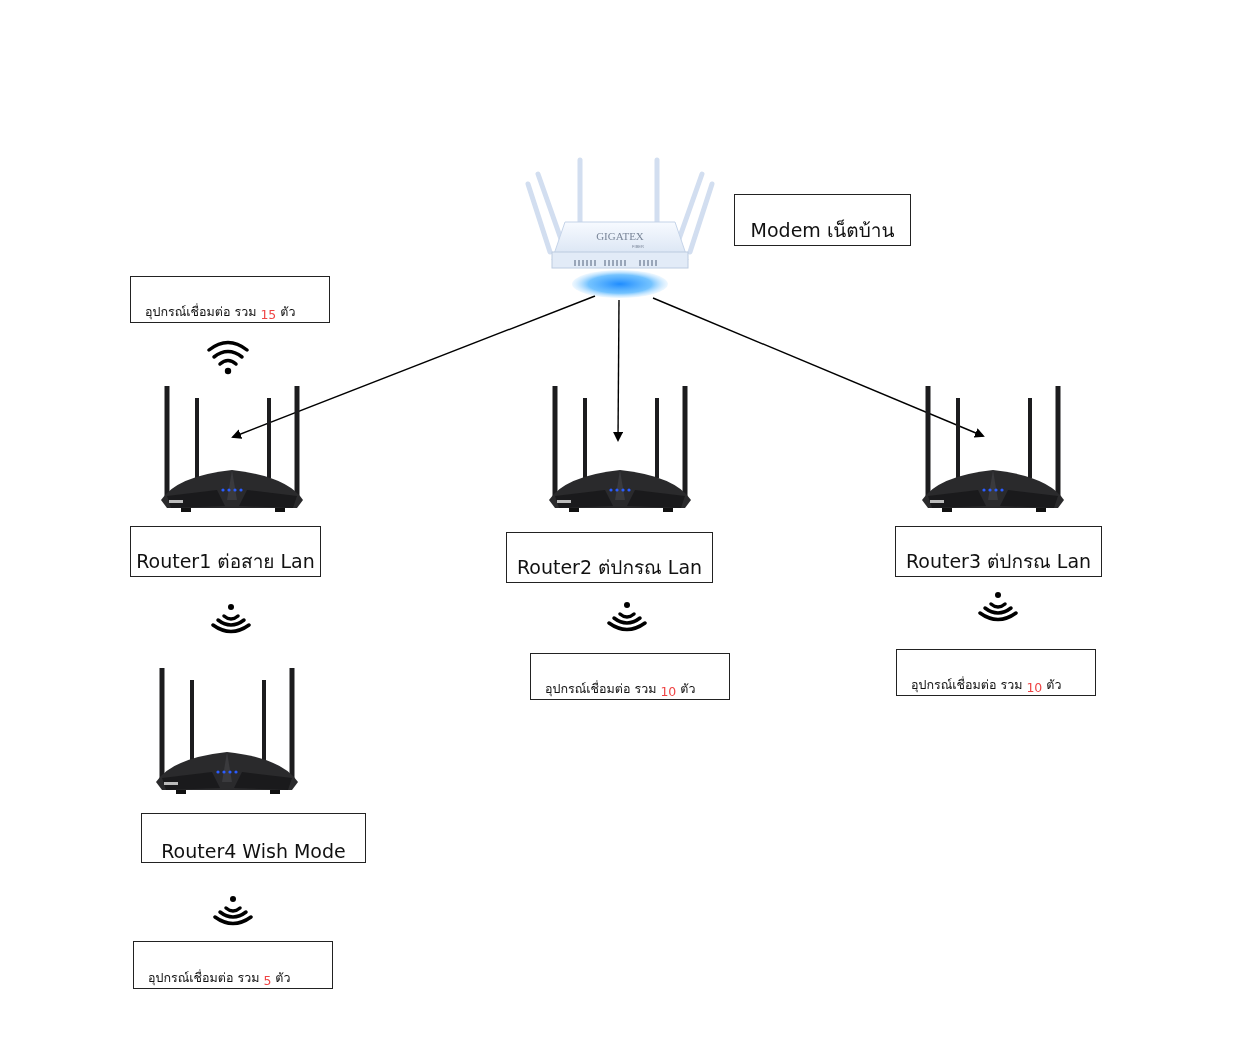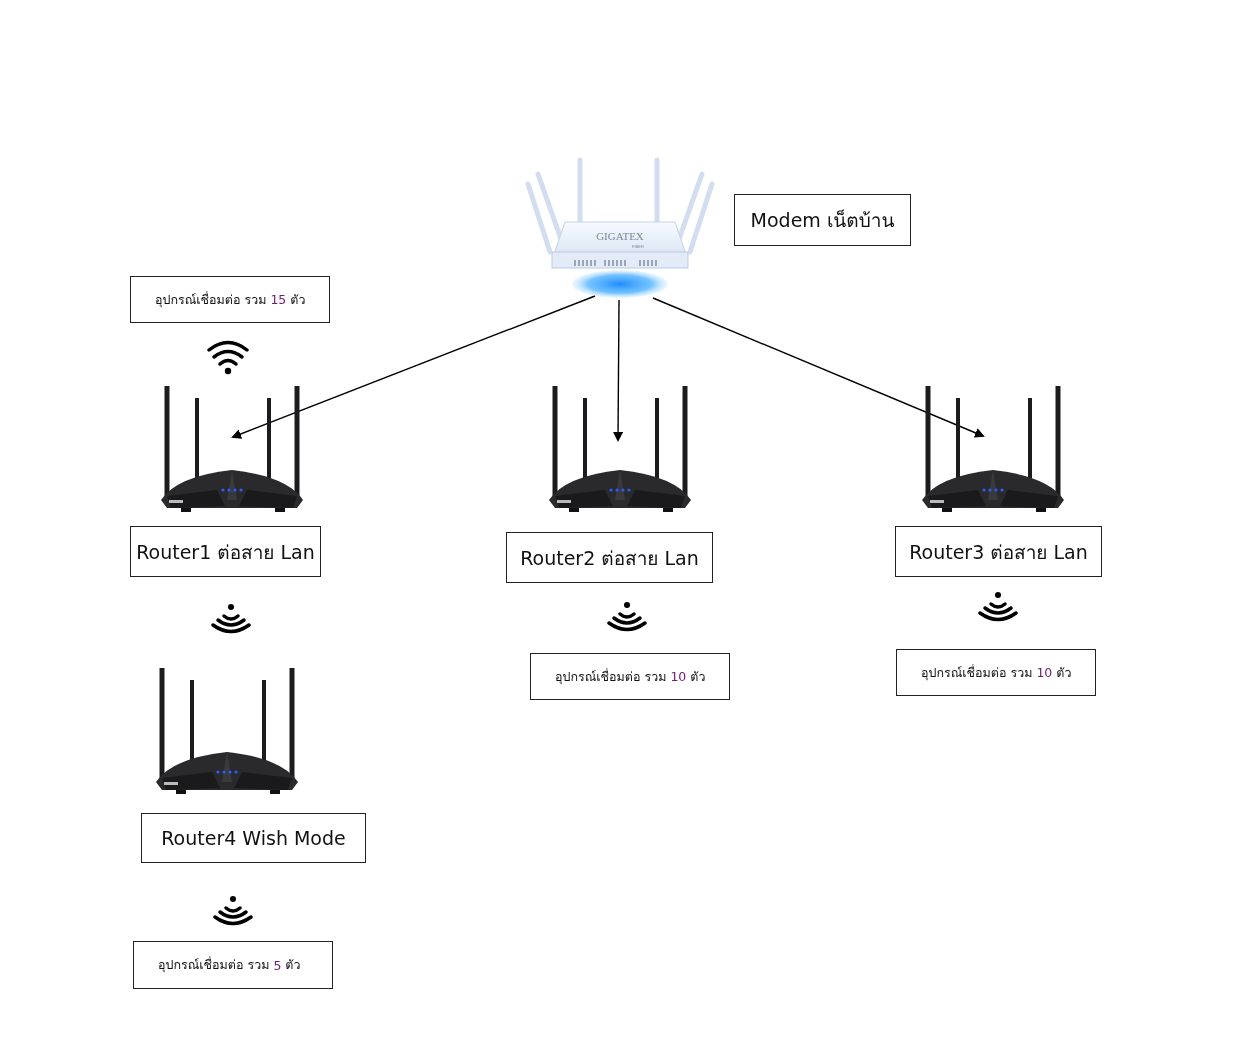--- a/index.html
+++ b/index.html
@@ -1,22 +1,22 @@
 <!DOCTYPE html>
 <html><head>
 <meta charset="utf-8">
 <style>
   html, body { margin: 0; padding: 0; background: #ffffff; }
   body { width: 1240px; height: 1037px; position: relative; overflow: hidden;
          font-family: "DejaVu Sans", "Liberation Sans", sans-serif; color: #111; }
   .box { position: absolute; border: 1.5px solid #222; background: #fff; box-sizing: border-box;
-         display: flex; align-items: center; }
+         display: flex; align-items: flex-end; }
   .box.label { font-size: 19px; justify-content: center; }
-  .box.count { font-size: 12.5px; padding-left: 24px; }
-  .box.count .num { color: #701a75; }
+  .box.count { font-size: 12.5px; padding-left: 14px; }
+  .box.count .num { color: #ef4444; }
   .dev { position: absolute; }
   svg.links { position: absolute; left: 0; top: 0; }
   .wifi { position: absolute; }
 </style>
 </head>
 <body>
 
 <svg class="links" width="1240" height="1037">
   <defs>
     <marker id="ah" markerWidth="10" markerHeight="10" refX="8" refY="5" orient="auto" markerUnits="userSpaceOnUse">
@@ -123,34 +123,34 @@
   <span>อุปกรณ์เชื่อมต่อ รวม</span>&nbsp;<span class="num">15</span>&nbsp;<span>ตัว</span>
 </div>
 <svg class="wifi" style="left:211px; top:603px;" width="40" height="36">
     <use href="#wifi-broadcast"></use>
   </svg>
 
 <svg class="dev" style="left:545px; top:378px;" width="152" height="136">
     <use href="#router-shape"></use>
   </svg>
 <div class="box label" style="left:506px; top:532px; width:207px; height:51px;">
-  <span>Router2 ต่อสาย Lan</span>
+  <span>Router2 ต่ปกรณ Lan</span>
 </div>
 <svg class="wifi" style="left:607px; top:601px;" width="40" height="36">
     <use href="#wifi-broadcast"></use>
   </svg>
 <div class="box count" style="left:530px; top:653px; width:200px; height:47px;">
   <span>อุปกรณ์เชื่อมต่อ รวม</span>&nbsp;<span class="num">10</span>&nbsp;<span>ตัว</span>
 </div>
 
 <svg class="dev" style="left:918px; top:378px;" width="152" height="136">
     <use href="#router-shape"></use>
   </svg>
 <div class="box label" style="left:895px; top:526px; width:207px; height:51px;">
-  <span>Router3 ต่อสาย Lan</span>
+  <span>Router3 ต่ปกรณ Lan</span>
 </div>
 <svg class="wifi" style="left:978px; top:591px;" width="40" height="36">
     <use href="#wifi-broadcast"></use>
   </svg>
 <div class="box count" style="left:896px; top:649px; width:200px; height:47px;">
   <span>อุปกรณ์เชื่อมต่อ รวม</span>&nbsp;<span class="num">10</span>&nbsp;<span>ตัว</span>
 </div>
 
 <svg class="dev" style="left:152px; top:660px;" width="152" height="136">
     <use href="#router-shape"></use>

